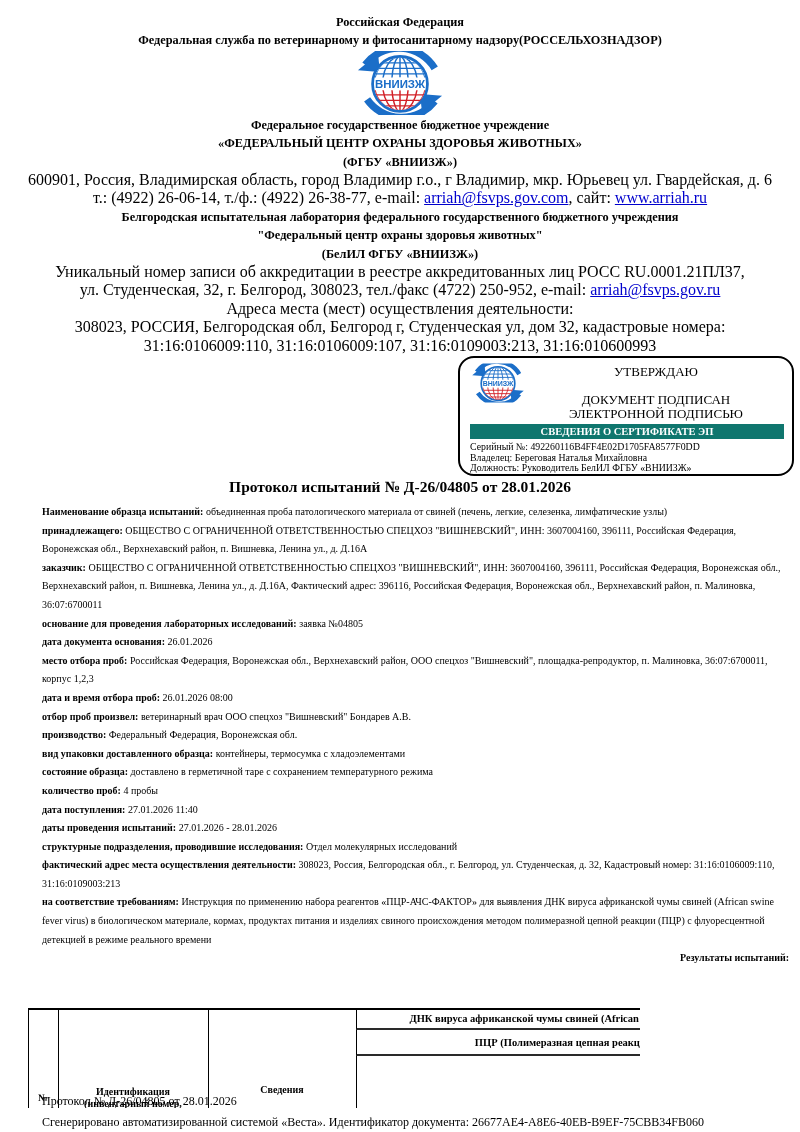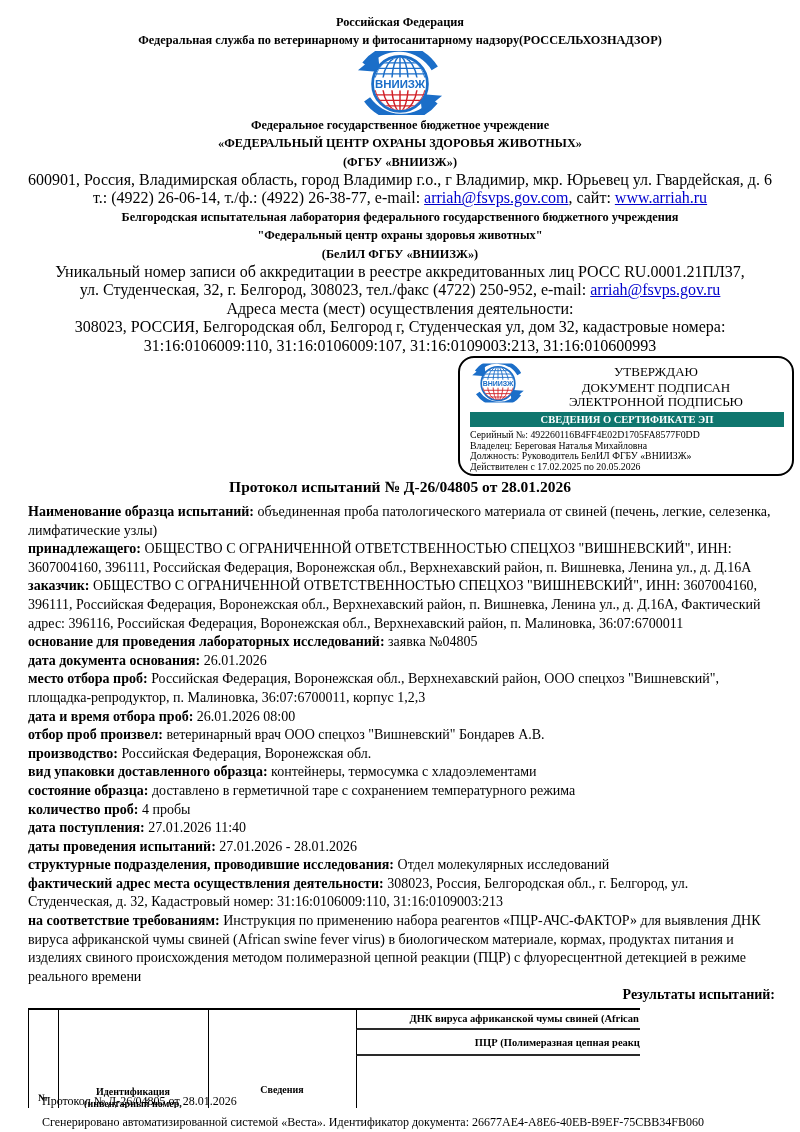--- a/index.html
+++ b/index.html
@@ -16,32 +16,32 @@
   a.doc-link{color:#0000cd;text-decoration:underline;}
   
   .stamp{
     position:absolute;left:458px;top:356px;width:336px;height:120px;
     border:2px solid #000;border-radius:16px;box-sizing:border-box;
     padding:5px 8px 3px 10px;background:#fff;overflow:hidden;
   }
   .stamp-top{display:flex;align-items:flex-start;}
   .stamp-logo{flex:0 0 58px;}
   .stamp-head{flex:1;text-align:center;font-size:13px;line-height:14.6px;padding-top:2px;}
-  .stamp-approve{margin-bottom:1px;}
+  .stamp-approve{margin-bottom:13px;}
   .cert-bar{
     background:#0f766e;color:#fff;font-weight:bold;font-size:10.5px;
     text-align:center;line-height:15px;margin:2px 0 3px 0;
   }
   .stamp-details{font-size:9.8px;line-height:10.8px;text-align:left;}
   
   .doc-title{position:absolute;top:478px;left:0;width:800px;text-align:center;
     font-weight:bold;font-size:15.5px;}
   
-  .doc-body{position:absolute;top:503px;left:28px;width:747px;
-    font-size:14px;line-height:18.6px;}
+  .doc-body{position:absolute;top:503px;left:42px;width:747px;
+    font-size:10px;line-height:18.6px;}
   .doc-body p{margin:0;}
   .f-label{font-weight:bold;}
   .results-heading{font-weight:bold;text-align:right;}
   
   .rtable{position:absolute;top:1008px;left:28px;width:612px;height:100px;
     overflow:hidden;z-index:1;}
   .t-hline{position:absolute;left:0;top:0;width:748px;height:1.5px;background:#000;}
   .t-vline{position:absolute;top:0;bottom:0;width:1px;background:#000;}
   .t-row{position:absolute;left:328px;width:418px;display:flex;align-items:center;
     justify-content:center;font-weight:bold;font-size:10.5px;border-bottom:2px solid #2a2a2a;
@@ -154,21 +154,21 @@
 
 <div class="doc-body">
   <p><span class="f-label">Наименование образца испытаний:</span> <span>объединенная проба патологического материала от свиней (печень, легкие, селезенка, лимфатические узлы)</span></p>
   <p><span class="f-label">принадлежащего:</span> <span>ОБЩЕСТВО С ОГРАНИЧЕННОЙ ОТВЕТСТВЕННОСТЬЮ СПЕЦХОЗ "ВИШНЕВСКИЙ", ИНН: 3607004160, 396111, Российская Федерация, Воронежская обл., Верхнехавский район, п. Вишневка, Ленина ул., д. Д.16А</span></p>
   <p><span class="f-label">заказчик:</span> <span>ОБЩЕСТВО С ОГРАНИЧЕННОЙ ОТВЕТСТВЕННОСТЬЮ СПЕЦХОЗ "ВИШНЕВСКИЙ", ИНН: 3607004160, 396111, Российская Федерация, Воронежская обл., Верхнехавский район, п. Вишневка, Ленина ул., д. Д.16А, Фактический адрес: 396116, Российская Федерация, Воронежская обл., Верхнехавский район, п. Малиновка, 36:07:6700011</span></p>
   <p><span class="f-label">основание для проведения лабораторных исследований:</span> <span>заявка №04805</span></p>
   <p><span class="f-label">дата документа основания:</span> <span>26.01.2026</span></p>
   <p><span class="f-label">место отбора проб:</span> <span>Российская Федерация, Воронежская обл., Верхнехавский район, ООО спецхоз "Вишневский", площадка-репродуктор, п. Малиновка, 36:07:6700011, корпус 1,2,3</span></p>
   <p><span class="f-label">дата и время отбора проб:</span> <span>26.01.2026 08:00</span></p>
   <p><span class="f-label">отбор проб произвел:</span> <span>ветеринарный врач ООО спецхоз "Вишневский" Бондарев А.В.</span></p>
-  <p><span class="f-label">производство:</span> <span>Российская Федерация, Воронежская обл.</span></p>
+  <p><span class="f-label">производство:</span> <span>Федеральный Федерация, Воронежская обл.</span></p>
   <p><span class="f-label">вид упаковки доставленного образца:</span> <span>контейнеры, термосумка с хладоэлементами</span></p>
   <p><span class="f-label">состояние образца:</span> <span>доставлено в герметичной таре с сохранением температурного режима</span></p>
   <p><span class="f-label">количество проб:</span> <span>4 пробы</span></p>
   <p><span class="f-label">дата поступления:</span> <span>27.01.2026 11:40</span></p>
   <p><span class="f-label">даты проведения испытаний:</span> <span>27.01.2026 - 28.01.2026</span></p>
   <p><span class="f-label">структурные подразделения, проводившие исследования:</span> <span>Отдел молекулярных исследований</span></p>
   <p><span class="f-label">фактический адрес места осуществления деятельности:</span> <span>308023, Россия, Белгородская обл., г. Белгород, ул. Студенческая, д. 32, Кадастровый номер: 31:16:0106009:110, 31:16:0109003:213</span></p>
   <p><span class="f-label">на соответствие требованиям:</span> <span>Инструкция по применению набора реагентов «ПЦР-АЧС-ФАКТОР» для выявления ДНК вируса африканской чумы свиней (African swine fever virus) в биологическом материале, кормах, продуктах питания и изделиях свиного происхождения методом полимеразной цепной реакции (ПЦР) с флуоресцентной детекцией в режиме реального времени</span></p>
   <p class="results-heading">Результаты испытаний:</p>
 </div>

